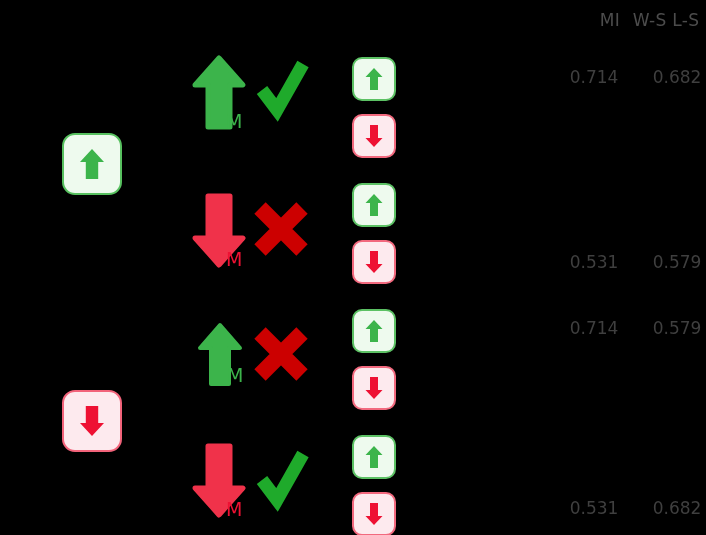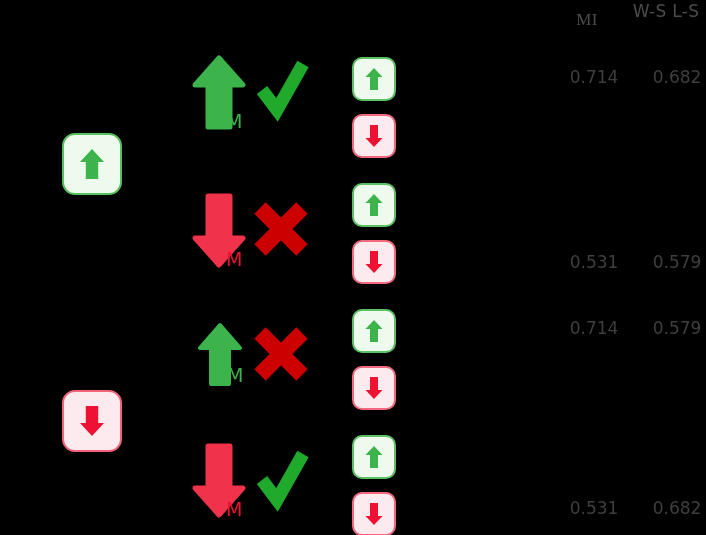--- a/index.html
+++ b/index.html
@@ -105,23 +105,23 @@
     position: absolute;
   }
 
   svg { display: block; overflow: visible; }
 </style>
 </head>
 <body>
 
 <div id="figure">
 
-  <div class="col-header" style="left:587px; top:10px;font-family:Liberation Serif, serif;">MI</div>
-
-  <div class="col-header" style="left:666px; top:1px;">W-S L-S</div>
+  <div class="col-header" style="left:610px; top:10px;">MI</div>
+
+  <div class="col-header" style="left:666px; top:10px;">W-S L-S</div>
 
   <div class="big-box up" style="left:62px; top:133px;">
     <span>
       <svg width="30" height="36" viewBox="0 0 30 36">
         <path d="M15 3 L27 16 L21.2 16 L21.2 33 L8.8 33 L8.8 16 L3 16 Z" fill="#3cb44b"></path>
       </svg>
     </span>
   </div>
 
   <div class="big-box down" style="left:62px; top:390px;">

